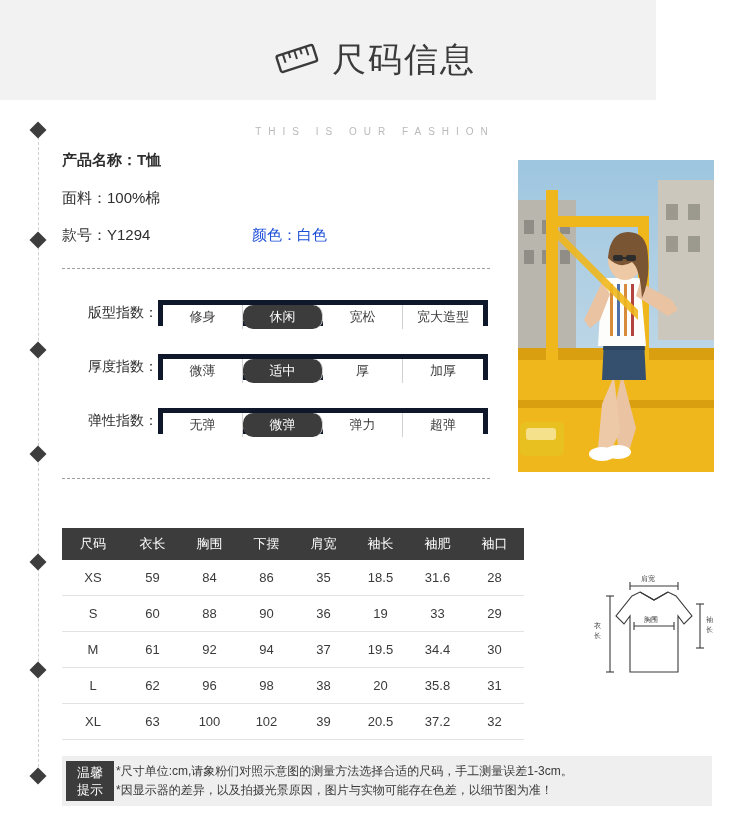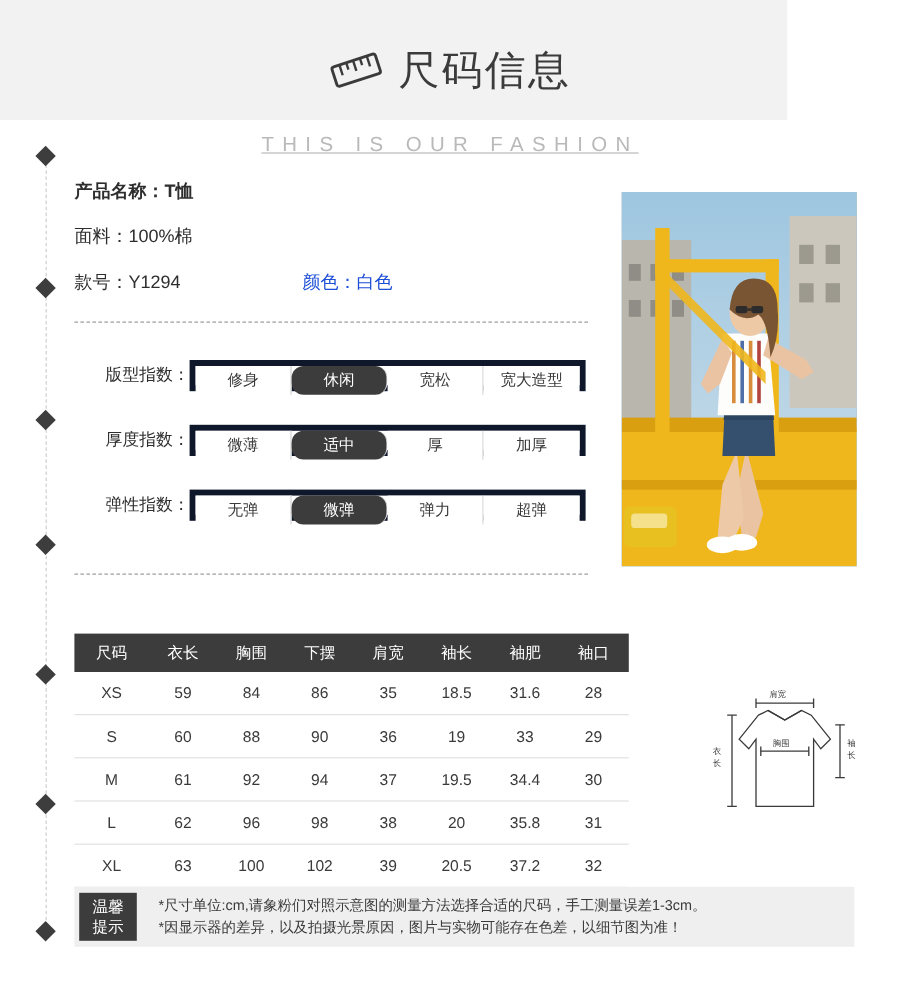--- a/index.html
+++ b/index.html
@@ -40,25 +40,24 @@
     display: block;
   }
   .header-title {
     font-size: 34px;
     color: #3b3b3b;
     letter-spacing: 2px;
     font-weight: normal;
     line-height: 40px;
   }
   .header-sub {
-    margin-top: 9px;
-    font-size: 17px;
+    margin-top: 24px;
+    font-size: 10px;
     color: #b9b9b9;
     letter-spacing: 7px;
-    text-decoration: underline;
   }
 
   
   .rail {
     position: absolute;
     left: 38px; top: 122px;
     width: 1px; height: 660px;
     border-left: 1px dashed #cfcfcf;
   }
   .diamond {
@@ -177,38 +176,38 @@
   
   .diagram {
     position: absolute;
     left: 588px; top: 572px;
     width: 132px; height: 124px;
   }
 
   
   .notice {
     position: absolute;
-    left: 62px; top: 739px;
+    left: 62px; top: 756px;
     width: 650px; height: 50px;
     background: #efefef;
     display: flex;
     align-items: center;
   }
   .notice-badge {
     width: 48px;
     margin-left: 4px;
     background: #3c3c3c;
     color: #ffffff;
     font-size: 13px;
     text-align: center;
     padding: 3px 0;
     line-height: 17px;
   }
   .notice-lines {
-    margin-left: 18px;
+    margin-left: 2px;
     font-size: 12px;
     color: #3a3a3a;
     line-height: 19px;
   }
 </style>
 </head>
 <body>
 
 <div id="page">
 

